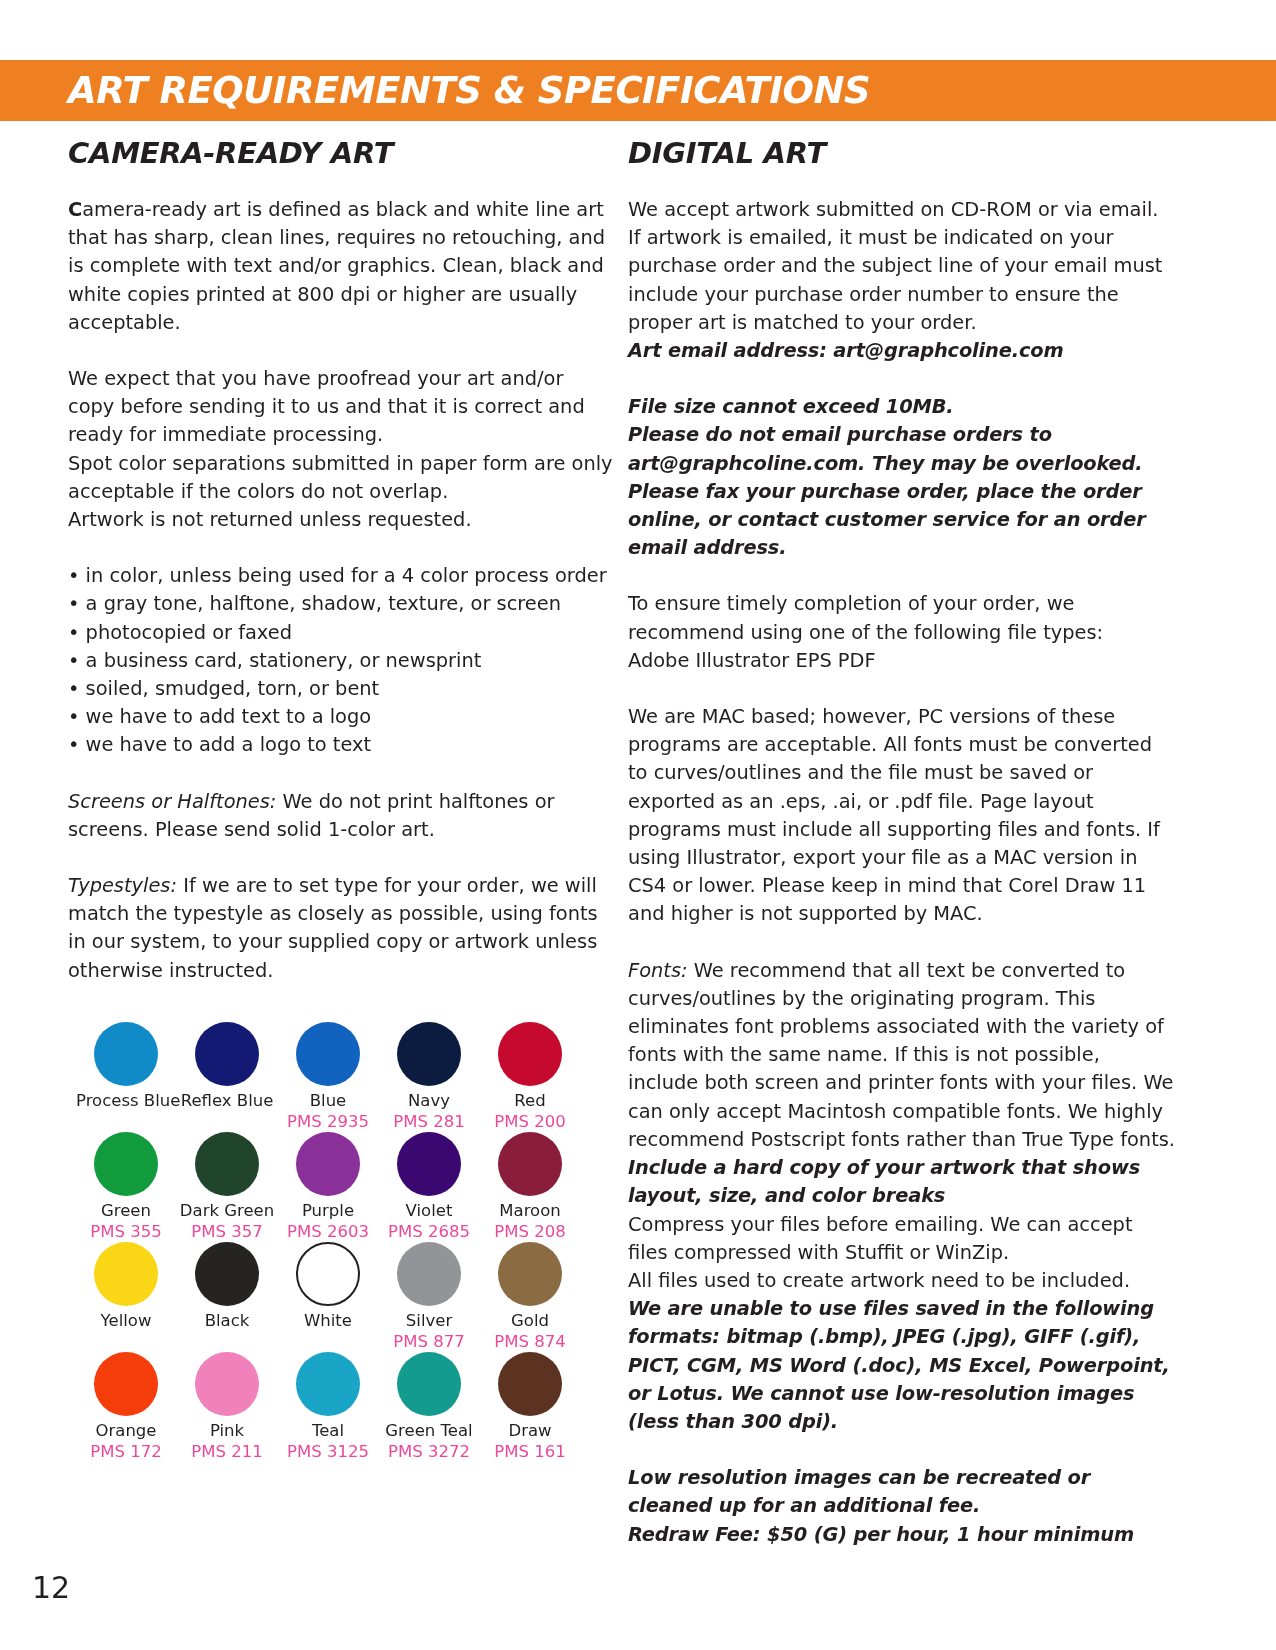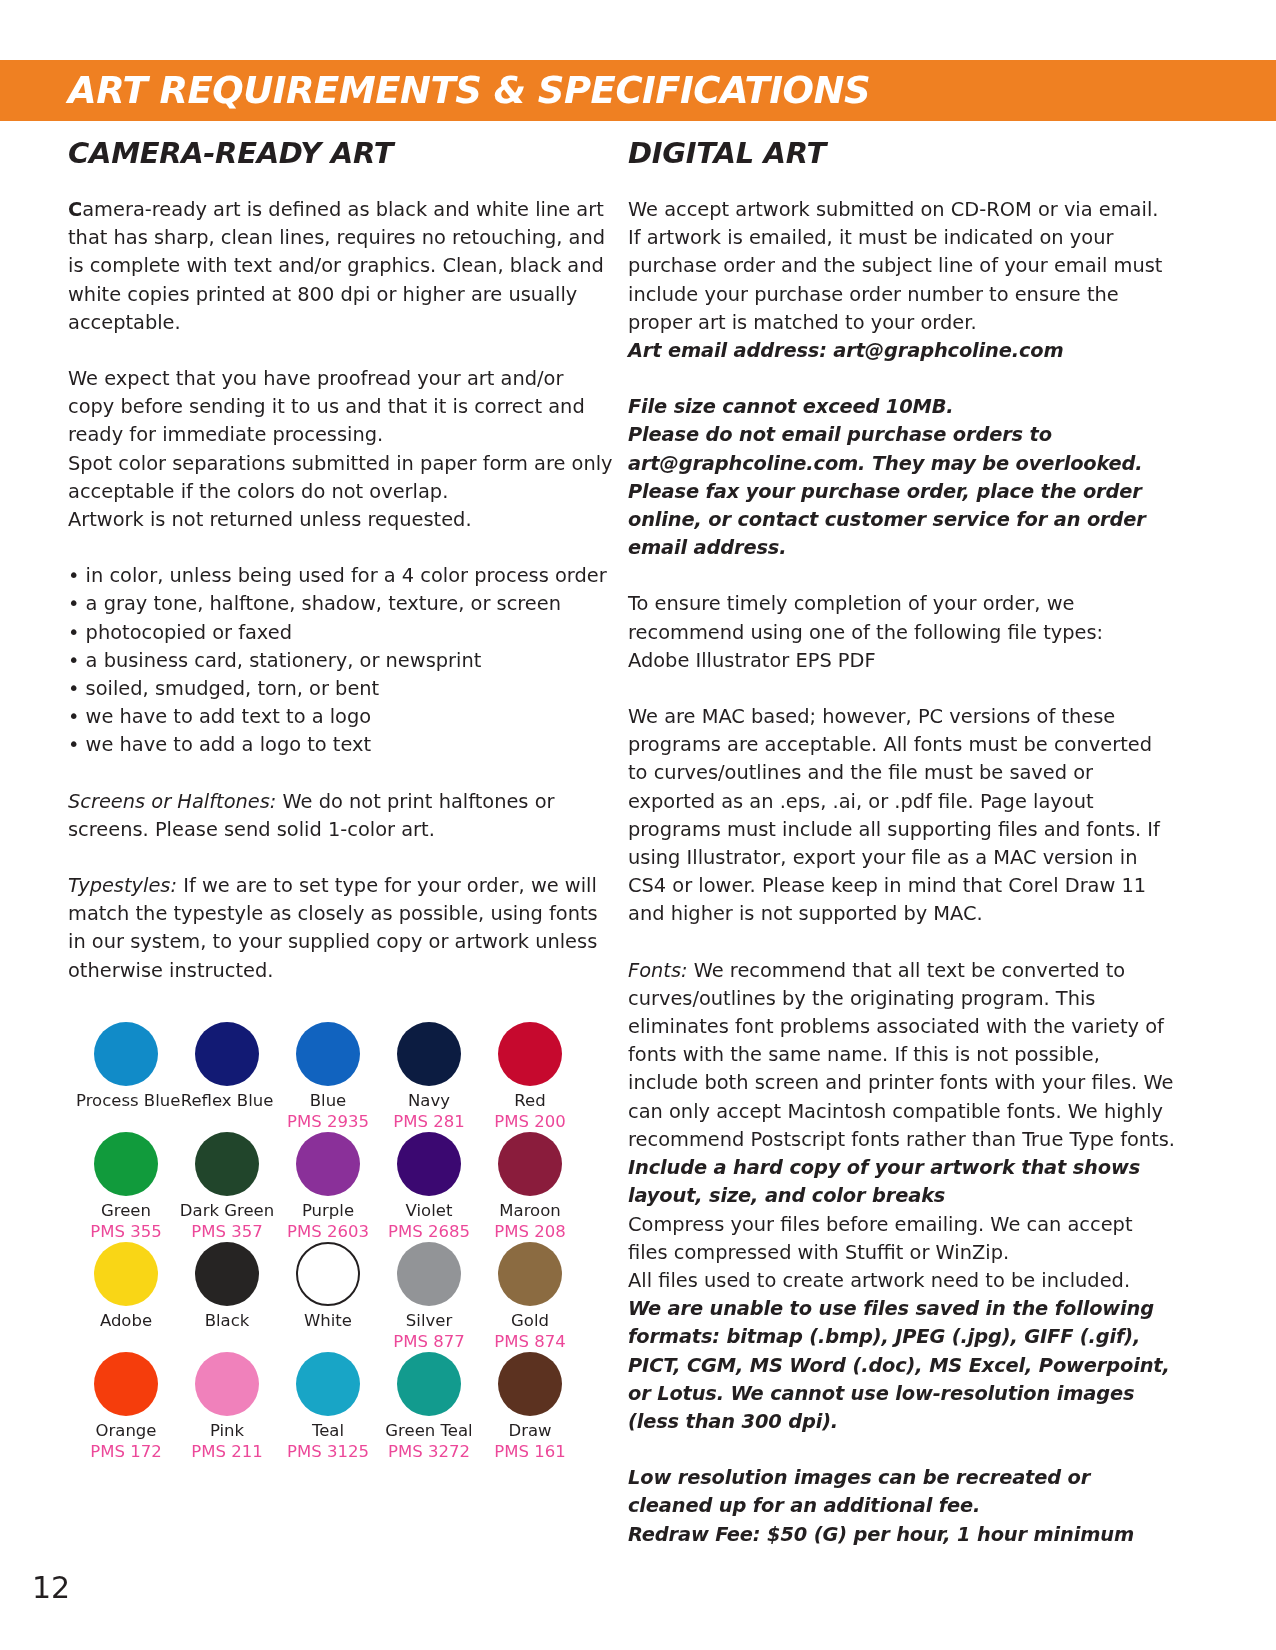--- a/index.html
+++ b/index.html
@@ -274,21 +274,21 @@
       <div class="swatch-cell">
         <div class="swatch-dot" style="background: rgb(138, 28, 60);"></div>
         <div class="swatch-label">Maroon</div>
         <div class="swatch-pms">PMS 208</div>
       </div>
     </div>
 
     <div class="swatch-row">
       <div class="swatch-cell">
         <div class="swatch-dot" style="background: rgb(249, 214, 22);"></div>
-        <div class="swatch-label">Adobe</div>
+        <div class="swatch-label">Yellow</div>
         <div class="swatch-pms"></div>
       </div>
       <div class="swatch-cell">
         <div class="swatch-dot" style="background: rgb(38, 36, 35);"></div>
         <div class="swatch-label">Black</div>
         <div class="swatch-pms"></div>
       </div>
       <div class="swatch-cell">
         <div class="swatch-dot outlined" style="background: rgb(255, 255, 255);"></div>
         <div class="swatch-label">White</div>

